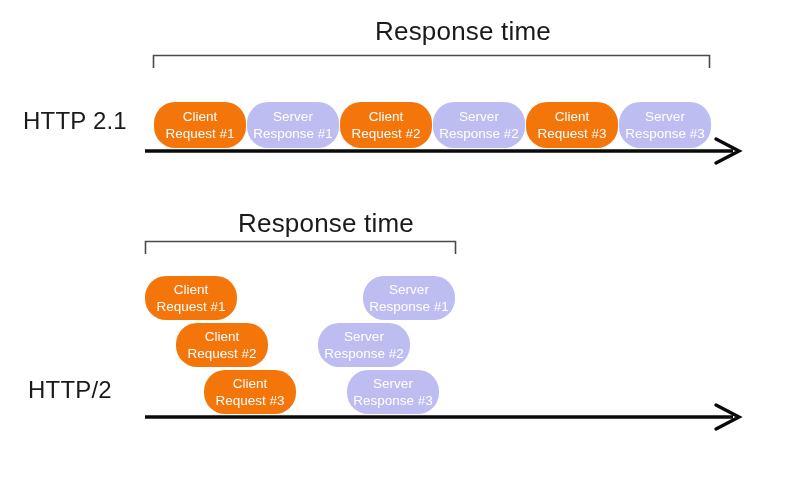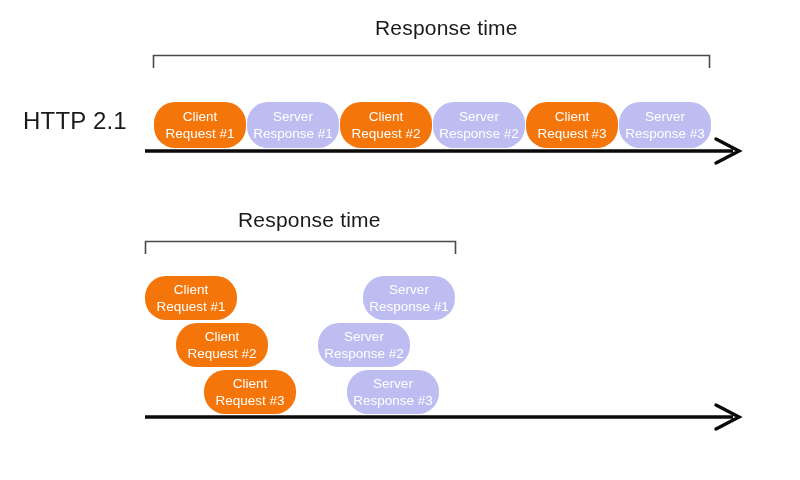--- a/index.html
+++ b/index.html
@@ -35,21 +35,21 @@
     stroke-width: 3.4;
     stroke-linecap: round;
   }
   .heading {
     position: absolute;
     color: var(--heading-text, #1a1a1a);
     white-space: nowrap;
     font-weight: 500;
     letter-spacing: 0.2px;
   }
-  .rt-label { font-size: 21px; text-align: right; }
+  .rt-label { font-size: 26px; text-align: right; }
   .section-label { font-size: 24px; }
   .box {
     position: absolute;
     width: 92px;
     display: flex;
     flex-direction: column;
     align-items: center;
     justify-content: center;
     text-align: center;
     color: var(--box-text, #ffffff);
@@ -102,20 +102,21 @@
     <span>Client</span>
     <span>Request #3</span>
   </div>
   <div class="box server h46" style="left:619px; top:102px;">
     <span>Server</span>
     <span>Response #3</span>
   </div>
 
   <div class="heading rt-label" style="left:238px; top:208px;">Response time</div>
 
+  <div class="heading section-label" style="left:28px; top:376px;">HTTP/2</div>
 
   <div class="box client h44" style="left:145px; top:276px;">
     <span>Client</span>
     <span>Request #1</span>
   </div>
   <div class="box client h44" style="left:176px; top:323px;">
     <span>Client</span>
     <span>Request #2</span>
   </div>
   <div class="box client h44" style="left:204px; top:370px;">

